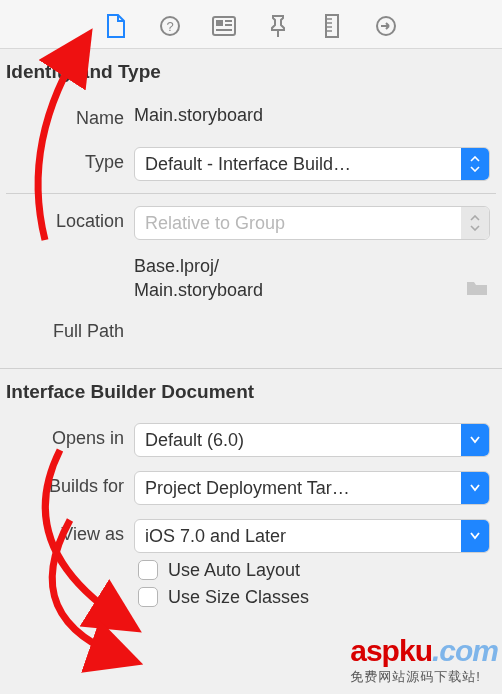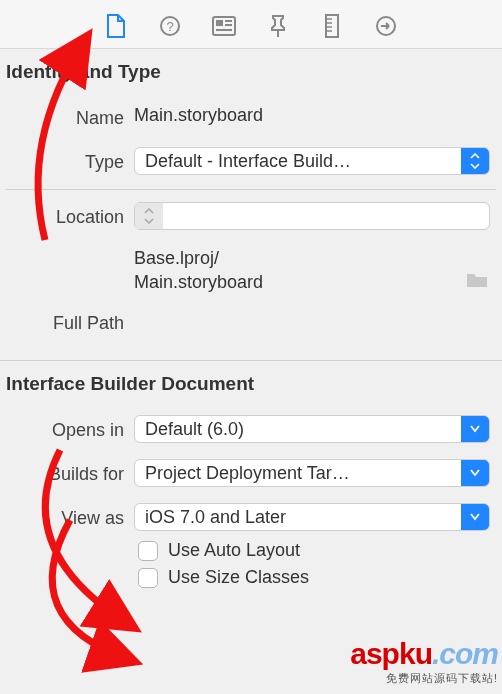--- a/index.html
+++ b/index.html
@@ -41,21 +41,21 @@
 }
 .row .val {
   flex: 1;
   line-height: 24px;
   word-break: break-word;
   padding-right: 6px;
 }
 .name-val { line-height: 30px; }
 .popup {
   flex: 1;
-  height: 28px;
+  height: 34px;
   display: flex;
   align-items: center;
   background: #fff;
   border: 1px solid #cfcfcf;
   border-radius: 6px;
   overflow: hidden;
   margin-right: 6px;
 }
 .popup .txt {
   flex: 1;
@@ -74,37 +74,37 @@
 .popup.muted .arr { background: #e7e7e7; }
 .sep {
   height: 1px;
   background: #d0d0d0;
   margin: 8px 6px;
 }
 .loc-text { color:#333; }
 .folder-row { display:flex; align-items:flex-end; }
 .folder-icon { margin-left:auto; margin-right:8px; }
 .reveal-icon { margin-left:6px; }
-.checkbox-row { display:flex; align-items:flex-end; padding: 3px 6px 3px 138px; gap:10px; }
+.checkbox-row { display:flex; align-items:flex-start; padding: 3px 6px 3px 138px; gap:10px; }
 .chk {
   width: 20px; height: 20px;
   border: 1px solid #b5b5b5;
   border-radius: 5px;
   background: #fff;
 }
 .watermark {
   position:absolute; right:4px; bottom:8px;
   font-family: Arial Black, Arial, sans-serif;
   font-size: 30px; font-weight: 800;
   color: #d80000;
   letter-spacing: -1px;
 }
 .watermark .lt { color:#7eb5ea; font-size:30px; font-style:italic;}
 .watermark .sub {
-  display:block; font-size:11px; font-weight:400; color:#555; text-align:right; letter-spacing:1px;
+  display:block; font-size:13px; font-weight:400; color:#555; text-align:left; letter-spacing:1px;
 }
 .arrow-svg { position:absolute; pointer-events:none; }
 </style>
 </head>
 <body>
 
 <div class="toolbar">
   <span class="icon">
     <svg width="20" height="24" viewBox="0 0 20 24">
         <path d="M2 1h10l6 6v16H2z" fill="none" stroke="#1f86ff" stroke-width="2"></path>
@@ -166,20 +166,21 @@
         </svg>
     </div>
   </div>
 </div>
 
 <div class="sep"></div>
 
 <div class="row">
   <div class="lbl">Location</div>
   <div class="popup muted">
+    <div class="txt">Relative to Group</div>
     <div class="arr">
       <svg width="10" height="16" viewBox="0 0 10 16">
           <path d="M1 5l4-4 4 4M1 11l4 4 4-4" fill="none" stroke="#aaa" stroke-width="1.6"></path>
         </svg>
     </div>
   </div>
 </div>
 
 <div class="row folder-row">
   <div class="lbl"></div>

